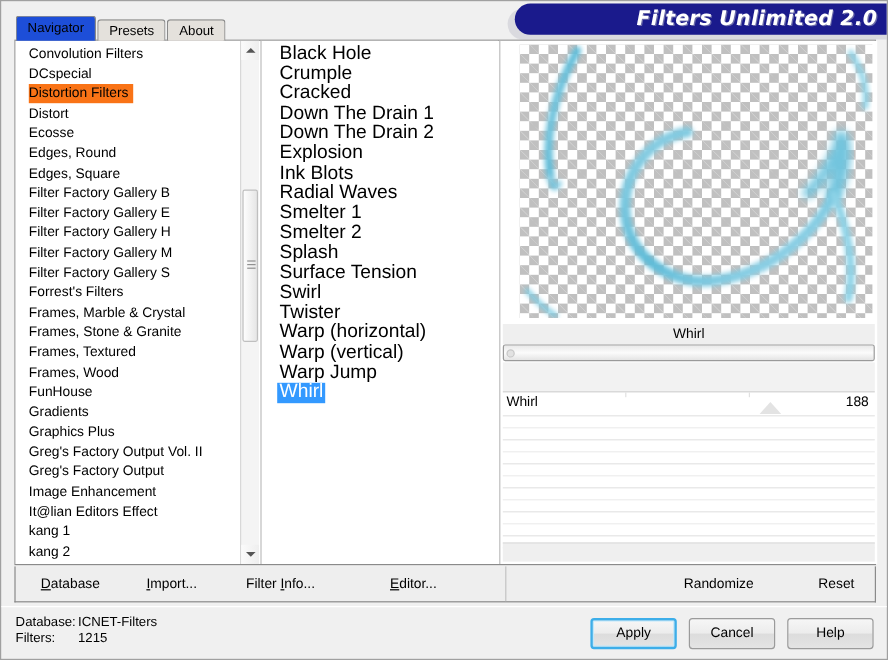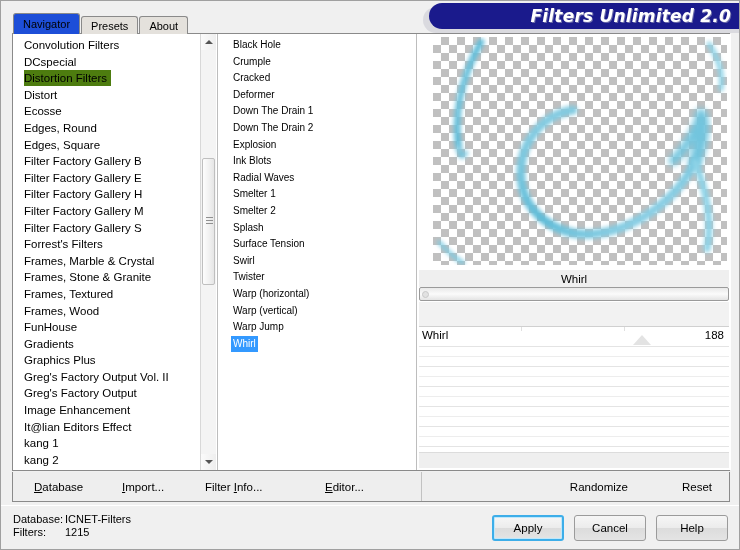--- a/index.html
+++ b/index.html
@@ -110,21 +110,21 @@
   }
   .cat-item {
     height: 16.6px;
     line-height: 16.6px;
     padding-left: 11px;
     font-size: 11.5px;
     white-space: nowrap;
     color: #000;
   }
   .cat-item.selected {
-    background: #4d7c0f;
+    background: #f97316;
     display: inline-block;
     padding-right: 4px;
   }
 
   
   .vscroll {
     position: absolute;
     top: 0px; right: 0px;
     width: 16px; height: 436px;
     background: #f4f4f4;
@@ -179,21 +179,21 @@
     box-sizing: border-box;
     overflow: hidden;
   }
   .filt-list {
     position: absolute; top: 3px; left: 0; right: 0;
   }
   .filt-item {
     height: 16.6px;
     line-height: 16.6px;
     padding-left: 13px;
-    font-size: 10px;
+    font-size: 16px;
     white-space: nowrap;
   }
   .filt-item .lbl {
     display: inline-block;
     padding: 0 2px;
   }
   .filt-item.selected .lbl {
     background: #3399ff;
     color: #ffffff;
   }
@@ -449,21 +449,20 @@
             <span class="tri-down"></span>
           </div>
       </div>
     </div>
 
     <div class="filt-panel">
       <div class="filt-list">
         <div class="filt-item"><span class="lbl">Black Hole</span></div>
         <div class="filt-item"><span class="lbl">Crumple</span></div>
         <div class="filt-item"><span class="lbl">Cracked</span></div>
-        <div class="filt-item"><span class="lbl">Deformer</span></div>
         <div class="filt-item"><span class="lbl">Down The Drain 1</span></div>
         <div class="filt-item"><span class="lbl">Down The Drain 2</span></div>
         <div class="filt-item"><span class="lbl">Explosion</span></div>
         <div class="filt-item"><span class="lbl">Ink Blots</span></div>
         <div class="filt-item"><span class="lbl">Radial Waves</span></div>
         <div class="filt-item"><span class="lbl">Smelter 1</span></div>
         <div class="filt-item"><span class="lbl">Smelter 2</span></div>
         <div class="filt-item"><span class="lbl">Splash</span></div>
         <div class="filt-item"><span class="lbl">Surface Tension</span></div>
         <div class="filt-item"><span class="lbl">Swirl</span></div>

